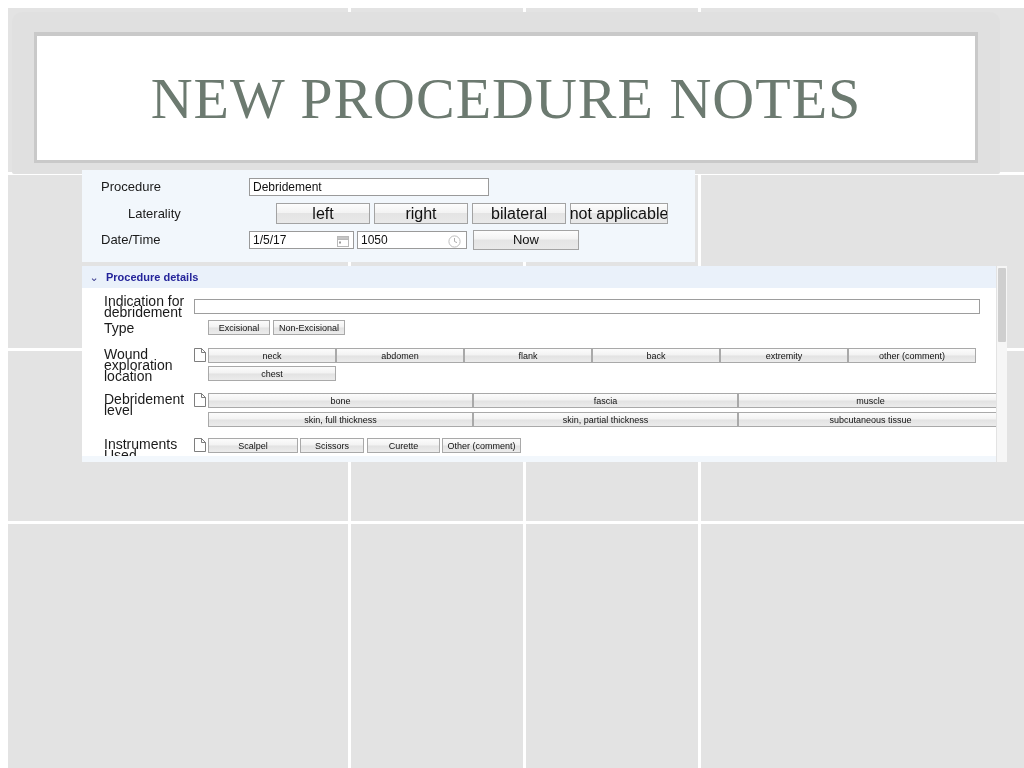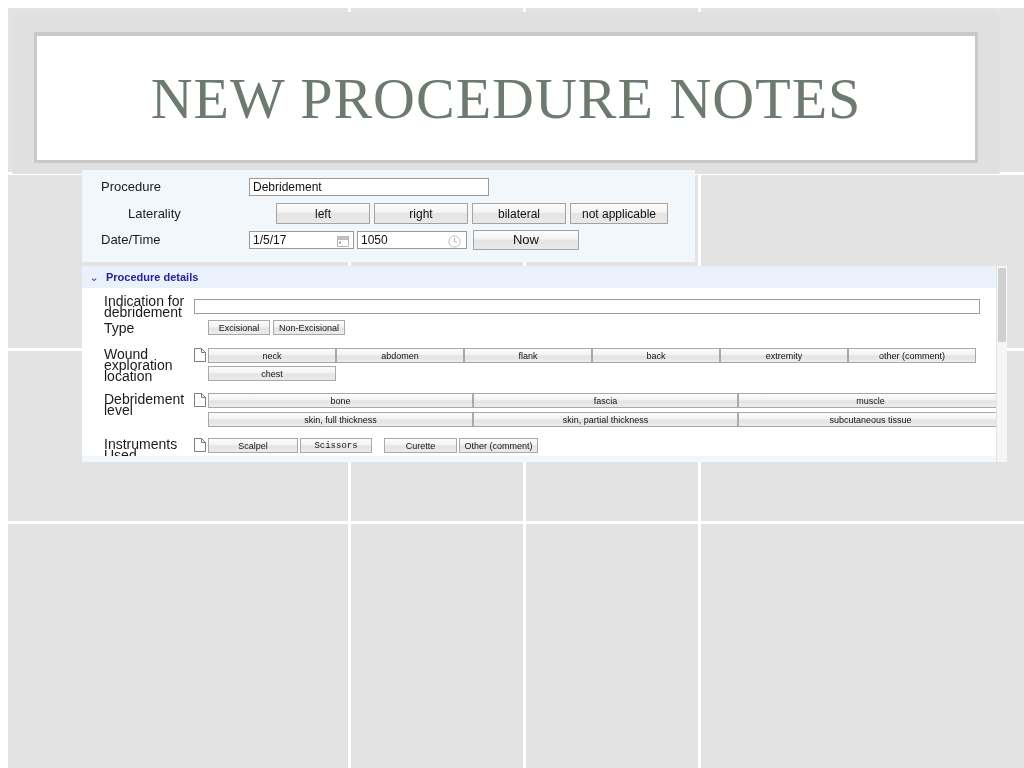--- a/index.html
+++ b/index.html
@@ -131,21 +131,21 @@
     border: 1px solid #a3a3a3;
     box-sizing: border-box;
     display: flex;
     align-items: center;
     justify-content: center;
     font-size: 11px;
     color: #111111;
     white-space: nowrap;
     overflow: hidden;
   }
-  .btn-lat { height: 21px; font-size: 12px; }
+  .btn-lat { height: 21px; font-size: 16px; }
 
   
   .icon-cal {
     position: absolute;
     right: 4px;
     top: 3px;
     width: 12px;
     height: 12px;
   }
   .icon-clk {
@@ -407,21 +407,21 @@
       <div class="det-row" style="top:150px;">
         <div class="det-label" style="padding-top:1px;">Instruments Used</div>
         <div class="doc-icon">
           <svg width="12" height="14" viewBox="0 0 12 14">
             <path d="M0.5 0.5 H7.5 L11.5 4.5 V13.5 H0.5 Z" fill="#ffffff" stroke="#6f6f6f" stroke-width="0.9"></path>
             <path d="M7.5 0.5 V4.5 H11.5" fill="none" stroke="#6f6f6f" stroke-width="0.9"></path>
           </svg>
         </div>
         <div style="display:flex;">
           <div class="opt-btn" style="width:90px;margin-right:2px;">Scalpel</div>
-          <div class="opt-btn" style="width:72px;margin-right:12px;font-family:Liberation Mono, monospace;">Scissors</div>
+          <div class="opt-btn" style="width:64px;margin-right:3px;">Scissors</div>
           <div class="opt-btn" style="width:73px;margin-right:2px;">Curette</div>
           <div class="opt-btn" style="width:79px;">Other (comment)</div>
         </div>
       </div>
 
     </div>
 
     <div class="panel-foot"></div>
 
     <div class="scrollbar-track">

